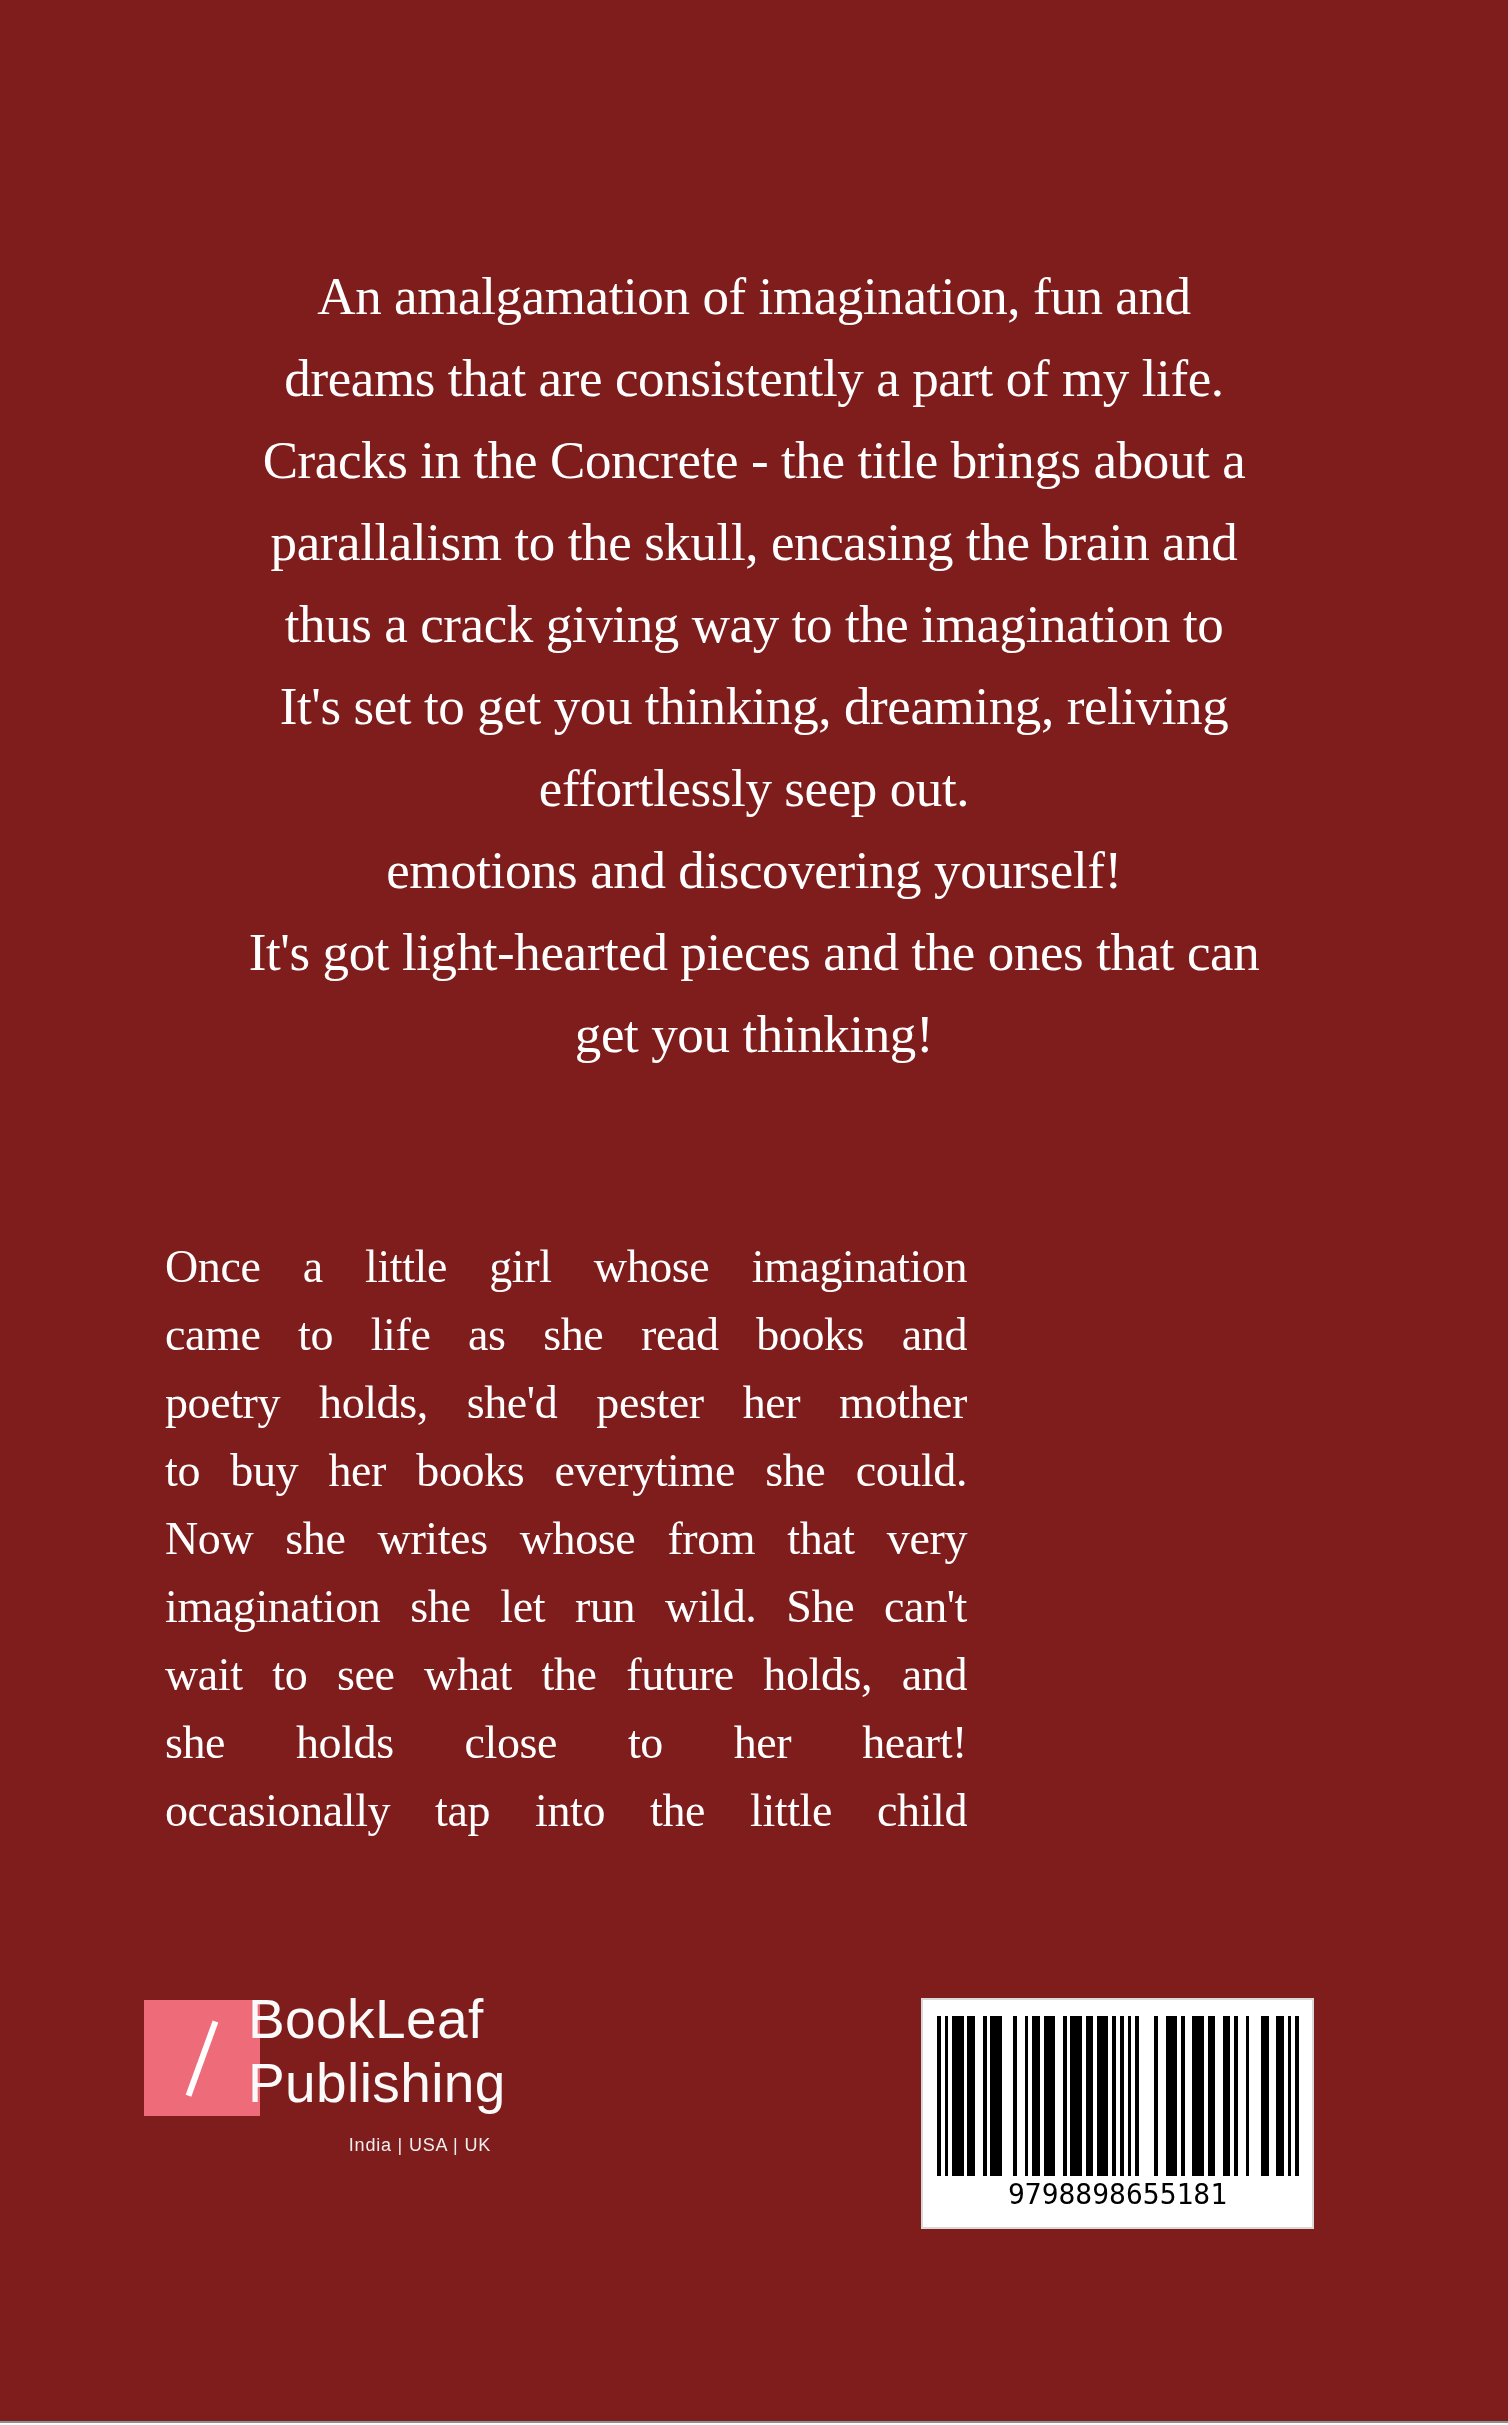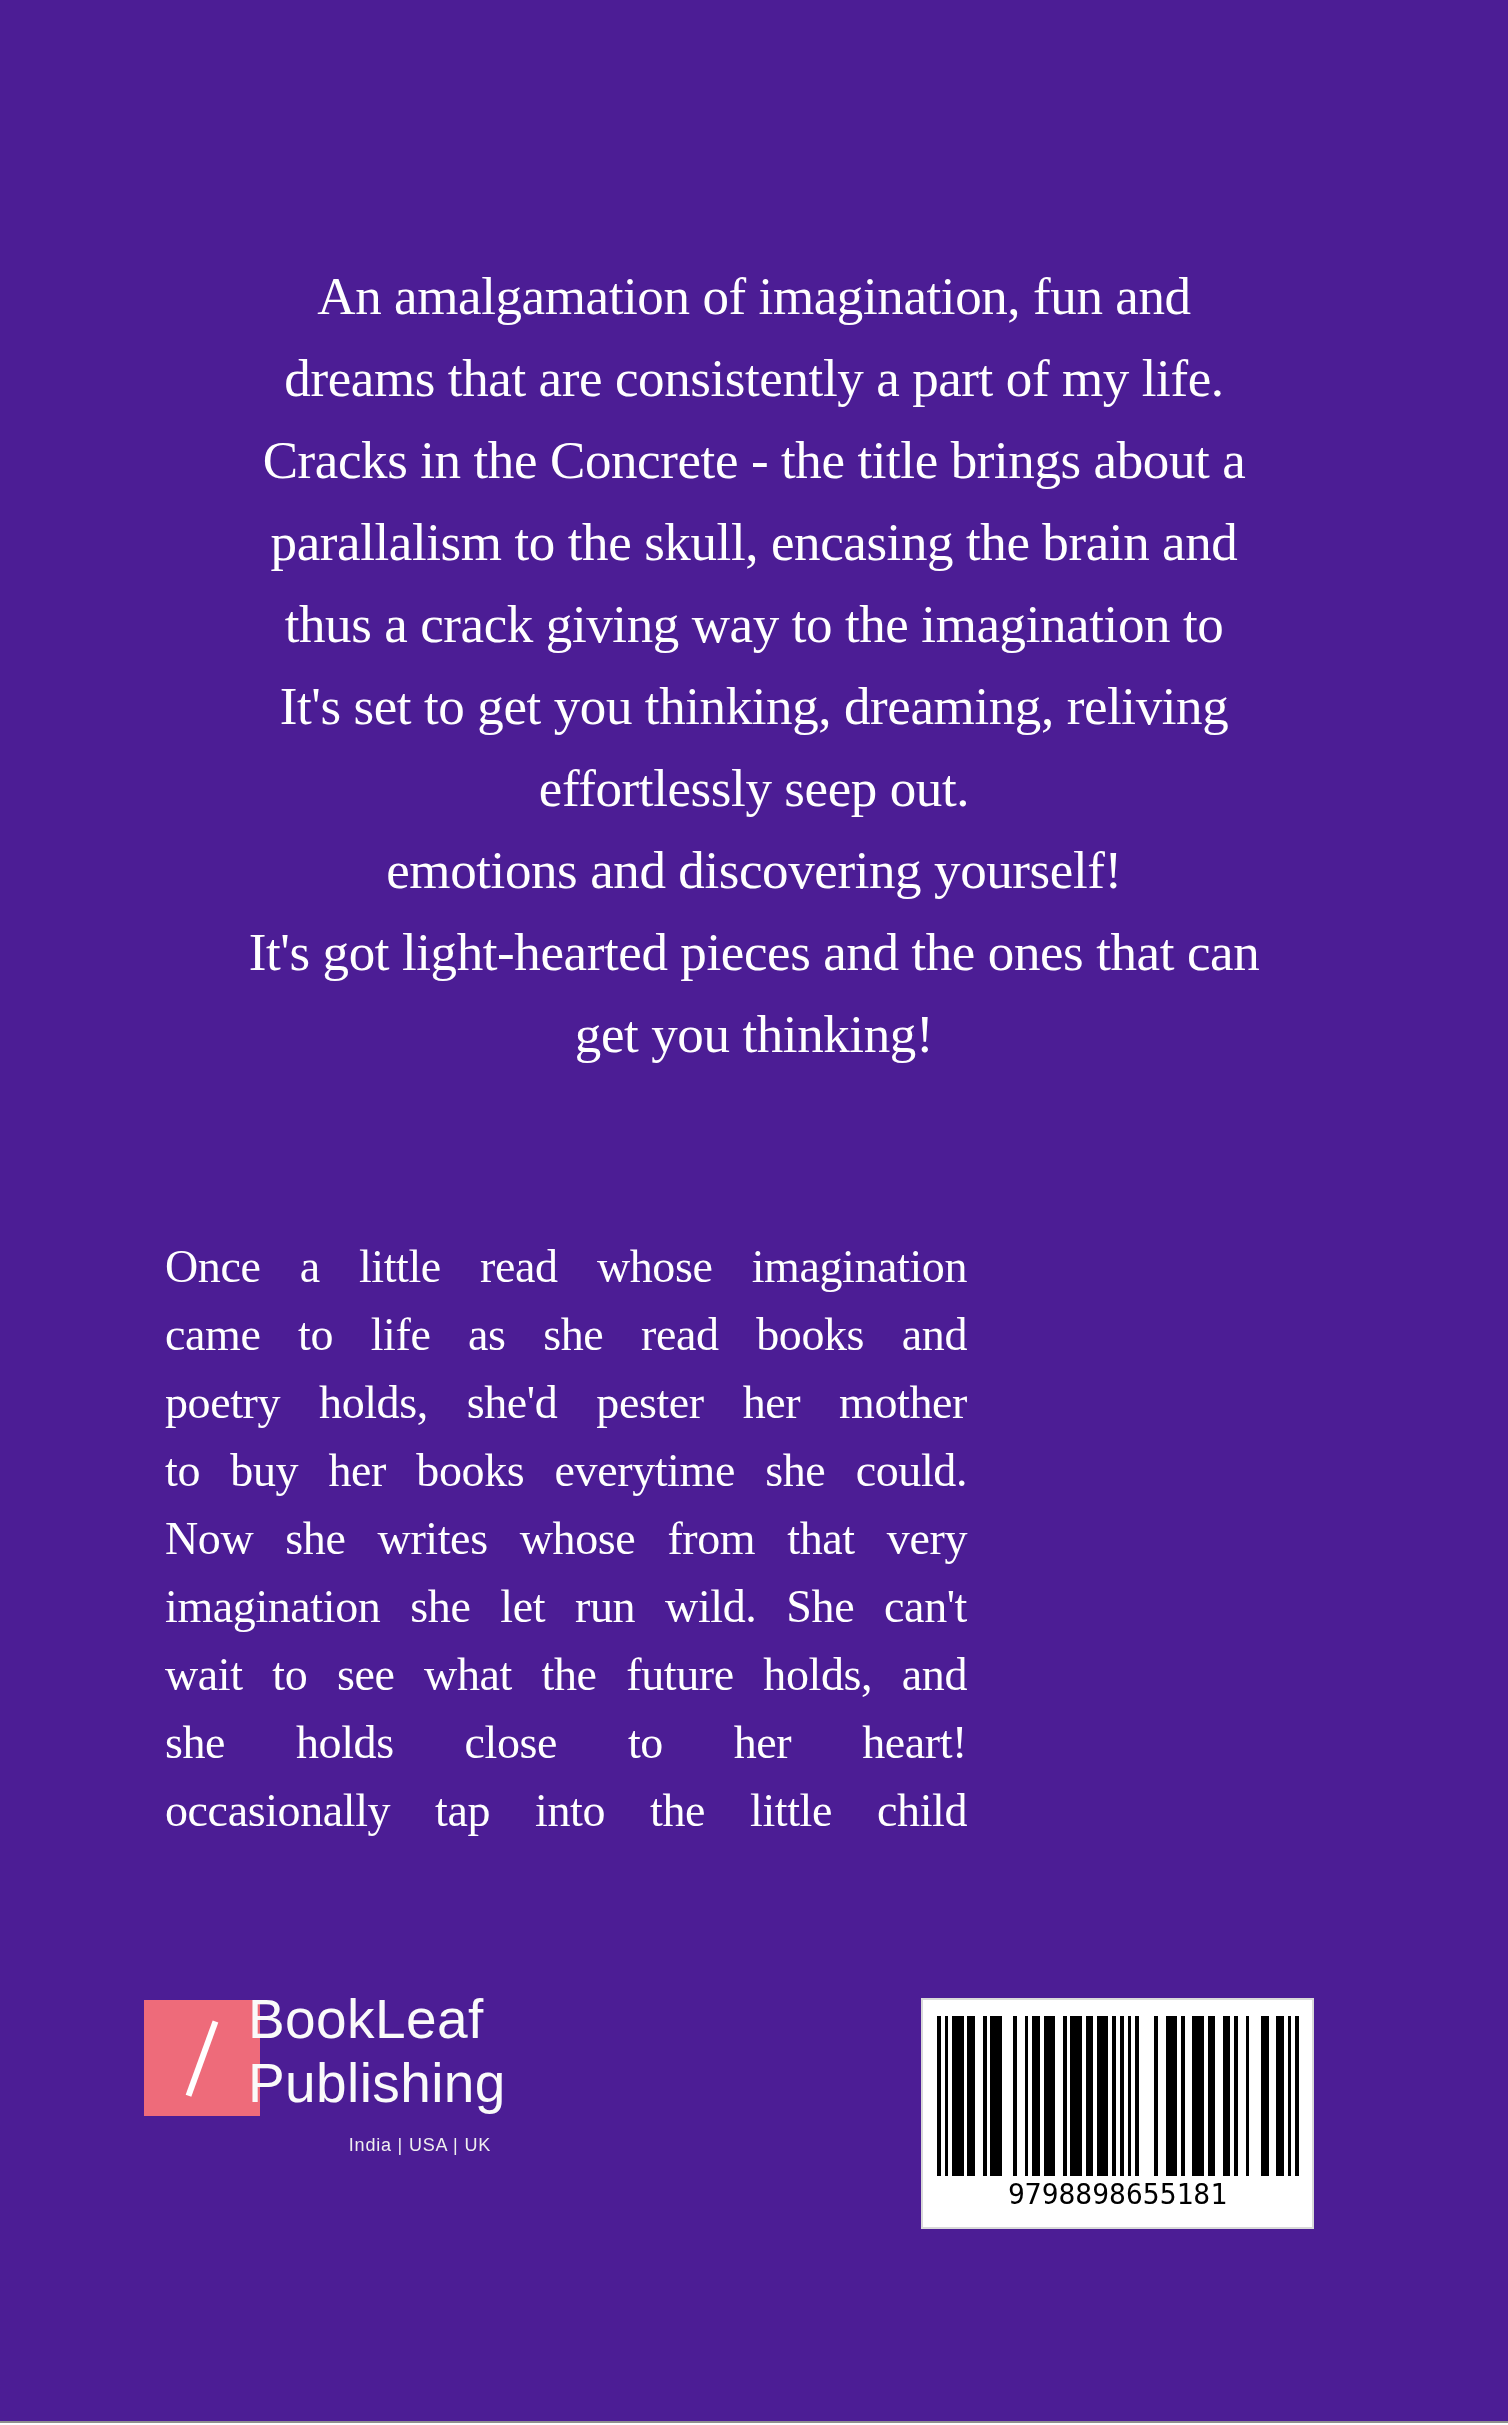--- a/index.html
+++ b/index.html
@@ -1,19 +1,19 @@
 <!DOCTYPE html>
 <html style="font-size:13.2px"><head>
 <meta charset="utf-8">
 <style>
   html,body{margin:0;padding:0;background:#000;}
   .cover{
     position:relative;
     width:1508px;height:2426px;
-    background:#4c1d95;
+    background:#7f1d1d;
     overflow:hidden;
     color:#fff;
     font-family:"Liberation Serif",serif;
   }
   
   .blurb{position:absolute;left:10px;top:255px;width:1488px;}
   .blurb .line{
     text-align:center;
     font-size:53px;
     line-height:82px;
@@ -91,21 +91,21 @@
       <div class="line">parallalism to the skull, encasing the brain and</div>
       <div class="line">thus a crack giving way to the imagination to</div>
       <div class="line">It's set to get you thinking, dreaming, reliving</div>
       <div class="line">effortlessly seep out.</div>
       <div class="line">emotions and discovering yourself!</div>
       <div class="line">It's got light-hearted pieces and the ones that can</div>
       <div class="line">get you thinking!</div>
     </div>
 
   <div class="bio">
-      <div class="line">Once a little read whose imagination</div>
+      <div class="line">Once a little girl whose imagination</div>
       <div class="line">came to life as she read books and</div>
       <div class="line">poetry holds, she'd pester her mother</div>
       <div class="line">to buy her books everytime she could.</div>
       <div class="line">Now she writes whose from that very</div>
       <div class="line">imagination she let run wild. She can't</div>
       <div class="line">wait to see what the future holds, and</div>
       <div class="line">she holds close to her heart!</div>
       <div class="line">occasionally tap into the little child</div>
     </div>
 

